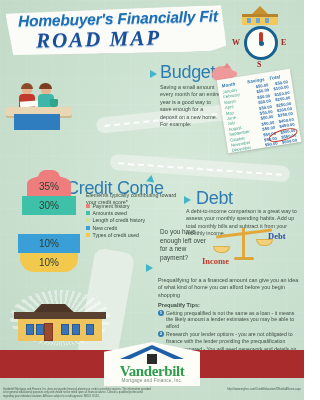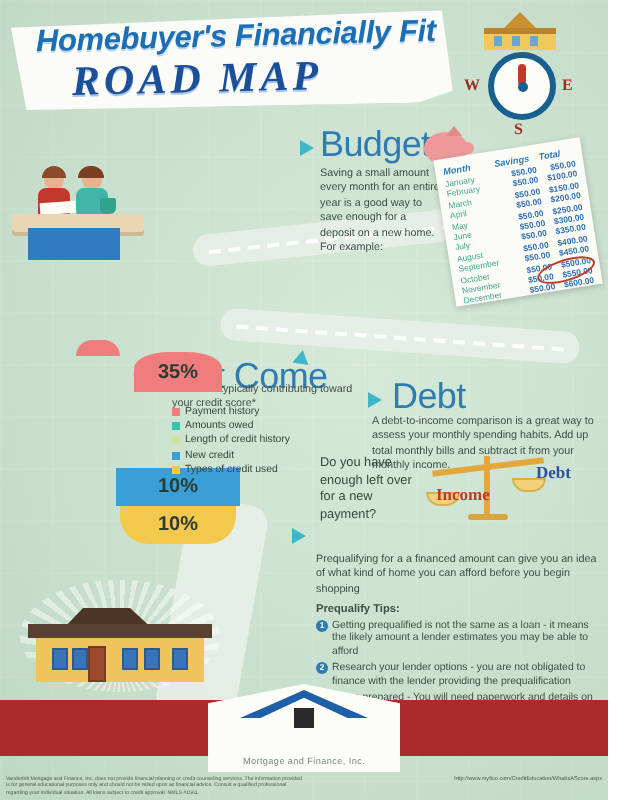--- a/index.html
+++ b/index.html
@@ -186,21 +186,21 @@
   .piggy-ear {
     position: absolute; right: 3px; top: -3px; width: 0; height: 0;
     border-left: 4px solid transparent; border-right: 4px solid transparent;
     border-bottom: 5px solid #e38a8a;
   }
   
   .bag { position: absolute; left: 18px; top: 176px; width: 62px; height: 96px; }
   .bag-row {
     position: absolute; left: 0; width: 62px;
     display: flex; align-items: center; justify-content: center;
-    color: #2b3d33; font-size: 10px; font-weight: bold; margin-left: 40px;
+    color: #2b3d33; font-size: 10px; font-weight: normal;
   }
   .bag-r1 { top: 0;  height: 20px; background: #ef7d7d; border-radius: 40% 40% 0 0; width: 44px; left: 9px; }
   .bag-r2 { top: 20px; height: 19px; background: #3fc0a9; width: 54px; left: 4px; }
   .bag-r3 { top: 39px; height: 19px; background: #cfe39a; width: 60px; left: 1px; }
   .bag-r4 { top: 58px; height: 19px; background: #3a9fd6; width: 62px; left: 0; }
   .bag-r5 { top: 77px; height: 19px; background: #f2c94c; width: 58px; left: 2px; border-radius: 0 0 14px 14px; }
   .bag-tie {
     position: absolute; left: 20px; top: -6px; width: 22px; height: 8px;
     background: #ef7d7d; border-radius: 8px 8px 0 0;
   }
@@ -218,21 +218,21 @@
   .scale-pan {
     position: absolute; top: 18px; width: 17px; height: 7px;
     background: #f3d07a; border-radius: 0 0 9px 9px; border: 1px solid #d9b04d;
   }
   .pan-l { left: -1px; top: 20px; } .pan-r { left: 42px; top: 13px; }
   .scale-base { position: absolute; left: 20px; bottom: 0; width: 20px; height: 3px; background: #d9a63c; border-radius: 2px; }
   .tag {
     position: absolute; font-size: 8.5px; font-weight: bold;
     font-family: "Liberation Serif", serif;
   }
-  .tag-income { left: 202px; top: 242px; color: #c0392b; margin-left: 16px; }
+  .tag-income { left: 202px; top: 256px; color: #c0392b; }
   .tag-debt { left: 268px; top: 231px; color: #2d4fa0; }
   
   .pq-head { position: absolute; left: 158px; top: 256px; }
   .pq-body { position: absolute; left: 158px; top: 277px; width: 144px; }
   .pq-intro { font-size: 5.4px; color: #3f4f45; line-height: 7.4px; }
   .pq-tips-label { font-size: 5.6px; color: #3f4f45; margin-top: 3px; font-weight: bold; }
   .tip { display: flex; margin-top: 1.5px; }
   .tip-num {
     flex: 0 0 auto; width: 6px; height: 6px; border-radius: 50%;
     background: #2f7cb3; color: #fff; font-size: 4.2px; font-weight: bold;
@@ -437,20 +437,21 @@
 
   <div class="arrow-marker" style="left:146px; top:176px; transform:rotate(160deg);"></div>
   <div class="sec-head" style="left:66px; top:178px;">Credit Come</div>
   <div class="sec-body" style="left:86px; top:192px; width:102px;">
     <span>Elements typically contributing toward your credit score*</span>
   </div>
 
   <div class="bag">
     <div class="bag-tie"></div>
     <div class="bag-row bag-r1">35%</div>
+    <div class="bag-row bag-r2">30%</div>
     <div class="bag-row bag-r4">10%</div>
     <div class="bag-row bag-r5">10%</div>
   </div>
 
   <div class="legend" id="credit-legend">
       <div class="legend-item">
         <span class="legend-sw" style="background: rgb(239, 125, 125);"></span>
         <span>Payment history</span>
       </div>
       <div class="legend-item">
@@ -516,17 +517,18 @@
     <div class="bh-door"></div>
     <div class="bh-win" style="left:47px;"></div>
     <div class="bh-win" style="left:58px;"></div>
     <div class="bh-win" style="left:72px;"></div>
   </div>
 
   <div class="footer-bar"></div>
   <div class="vlogo">
     <div class="vlogo-roof"></div>
     <div class="vlogo-win"></div>
+    <div class="vlogo-name">Vanderbilt</div>
     <div class="vlogo-tag">Mortgage and Finance, Inc.</div>
   </div>
   <div class="fine-print">Vanderbilt Mortgage and Finance, Inc. does not provide financial planning or credit counseling services. The information provided is for general educational purposes only and should not be relied upon as financial advice. Consult a qualified professional regarding your individual situation. All loans subject to credit approval. NMLS #1561.</div>
   <div class="footer-url">http://www.myfico.com/CreditEducation/WhatIsAScore.aspx</div>
 </div>
 
 </body></html>

